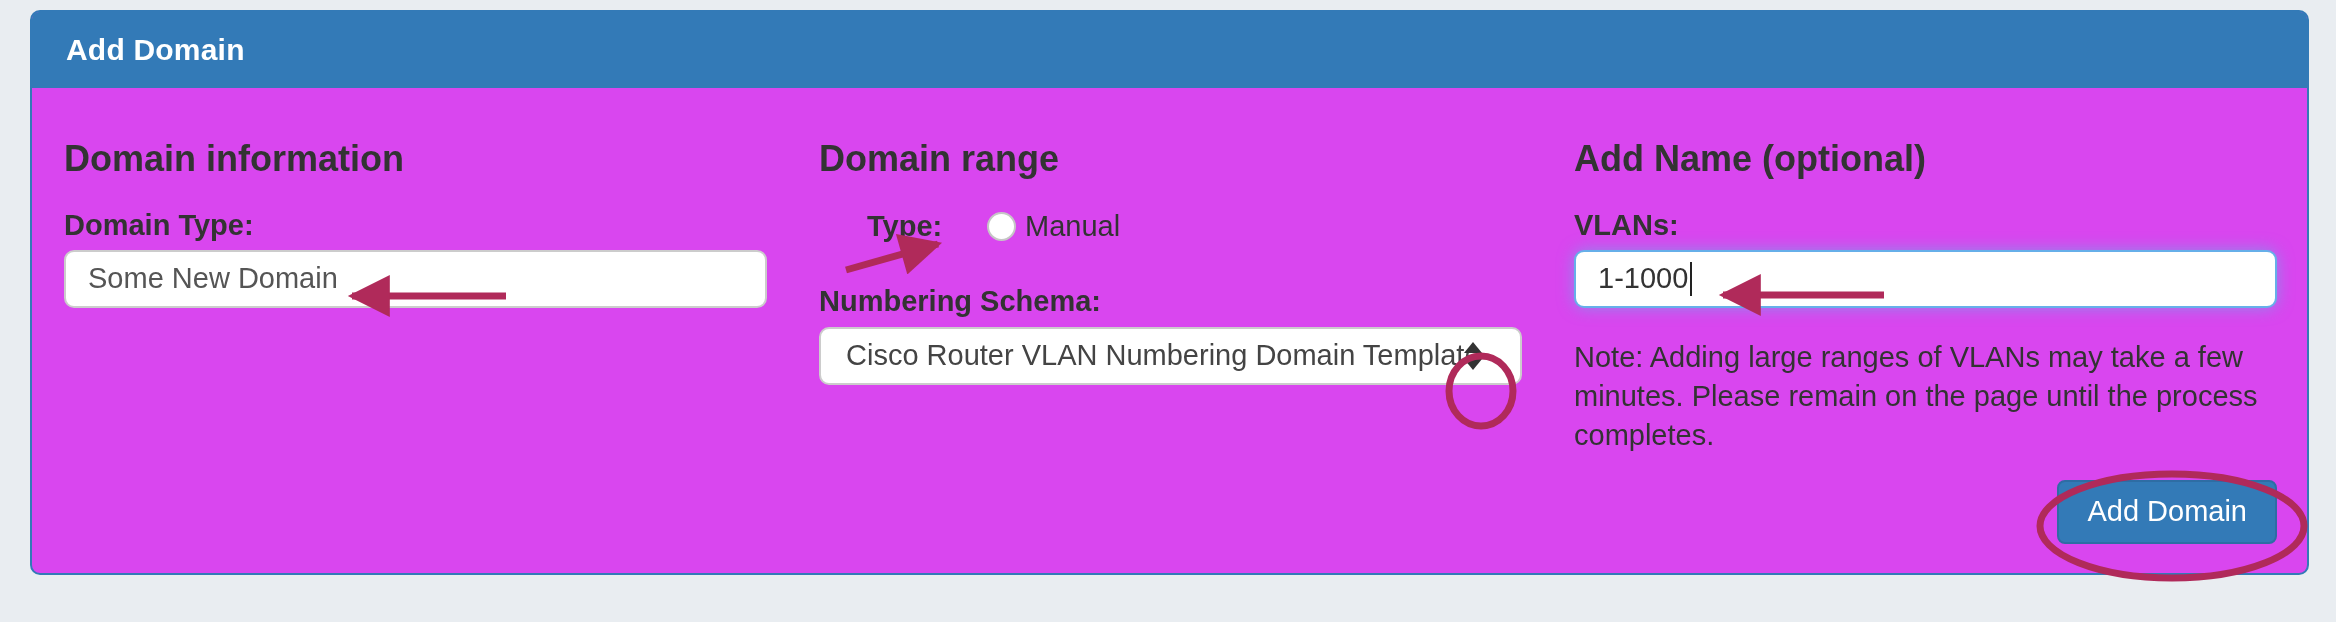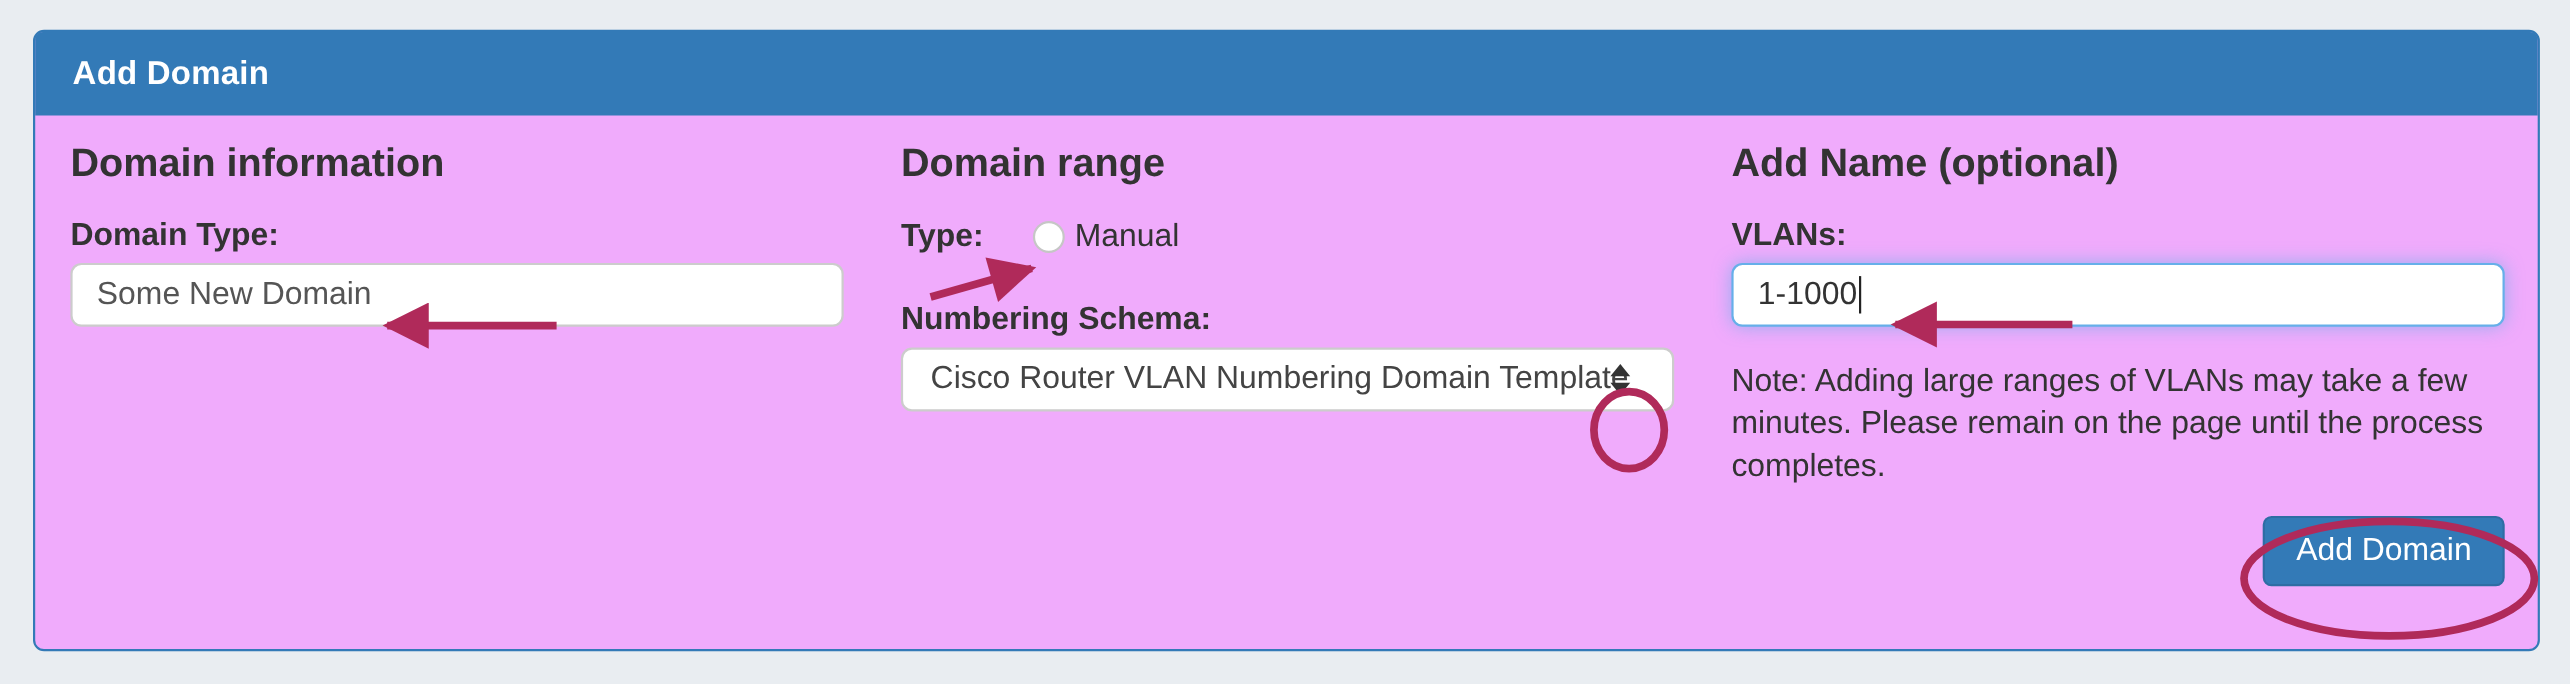--- a/index.html
+++ b/index.html
@@ -14,52 +14,52 @@
   *{box-sizing:border-box;margin:0;padding:0;}
   html,body{width:2336px;height:622px;}
   body{
     font-family:"Liberation Sans","DejaVu Sans",sans-serif;
     background:var(--page-bg);
     color:#333;
   }
   .canvas{position:relative;width:2336px;height:622px;overflow:hidden;}
 
   .panel{
-    position:absolute;left:30px;top:27px;width:2279px;height:565px;
-    background:#f0abfc;border:2px solid var(--panel-border);border-radius:10px;
+    position:absolute;left:30px;top:10px;width:2279px;height:565px;
+    background:#d946ef;border:2px solid var(--panel-border);border-radius:10px;
   }
   .panel-heading{
     height:76px;background:var(--primary);border-radius:7px 7px 0 0;
     display:flex;align-items:center;padding-left:34px;
   }
   .panel-title{color:#fff;font-size:30px;font-weight:bold;letter-spacing:.2px;}
 
   .panel-body{
-    padding:25px 30px 0 32px;
+    padding:53px 30px 0 32px;
     display:grid;grid-template-columns:1fr 1fr 1fr;gap:52px;
     height:485px;
   }
   .section-heading{font-size:36px;font-weight:bold;color:#333;line-height:1;}
   .field-label{display:block;font-size:29px;font-weight:bold;color:#333;margin-top:31px;line-height:1.2;}
 
   .text-input{
     margin-top:7px;height:58px;width:100%;
     background:#fff;border:2px solid #ccc;border-radius:10px;
     display:flex;align-items:center;padding-left:22px;
     font-size:29px;color:#555;
   }
   .text-input.focused{
     border-color:var(--focus-border);
     box-shadow:0 0 16px rgba(102,175,233,.65);
     color:#333;
   }
   .text-cursor{display:inline-block;width:2px;height:34px;background:#222;margin-left:2px;}
 
   
-  .type-row{display:flex;margin-top:31px;}
+  .type-row{display:flex;margin-top:31px;margin-left:48px;}
   .type-label{font-size:29px;font-weight:bold;width:120px;line-height:36px;}
   .radio-row{display:flex;align-items:center;margin-bottom:22px;}
   .radio{
     width:29px;height:29px;border-radius:50%;flex:0 0 29px;
     background:#fff;border:2px solid #c6c6c6;position:relative;margin-right:9px;
   }
   .radio.selected{background:var(--radio-accent);border-color:var(--radio-accent);}
   .radio.selected::after{
     content:"";position:absolute;left:50%;top:50%;width:10px;height:10px;
     transform:translate(-50%,-50%);border-radius:50%;background:#fff;

